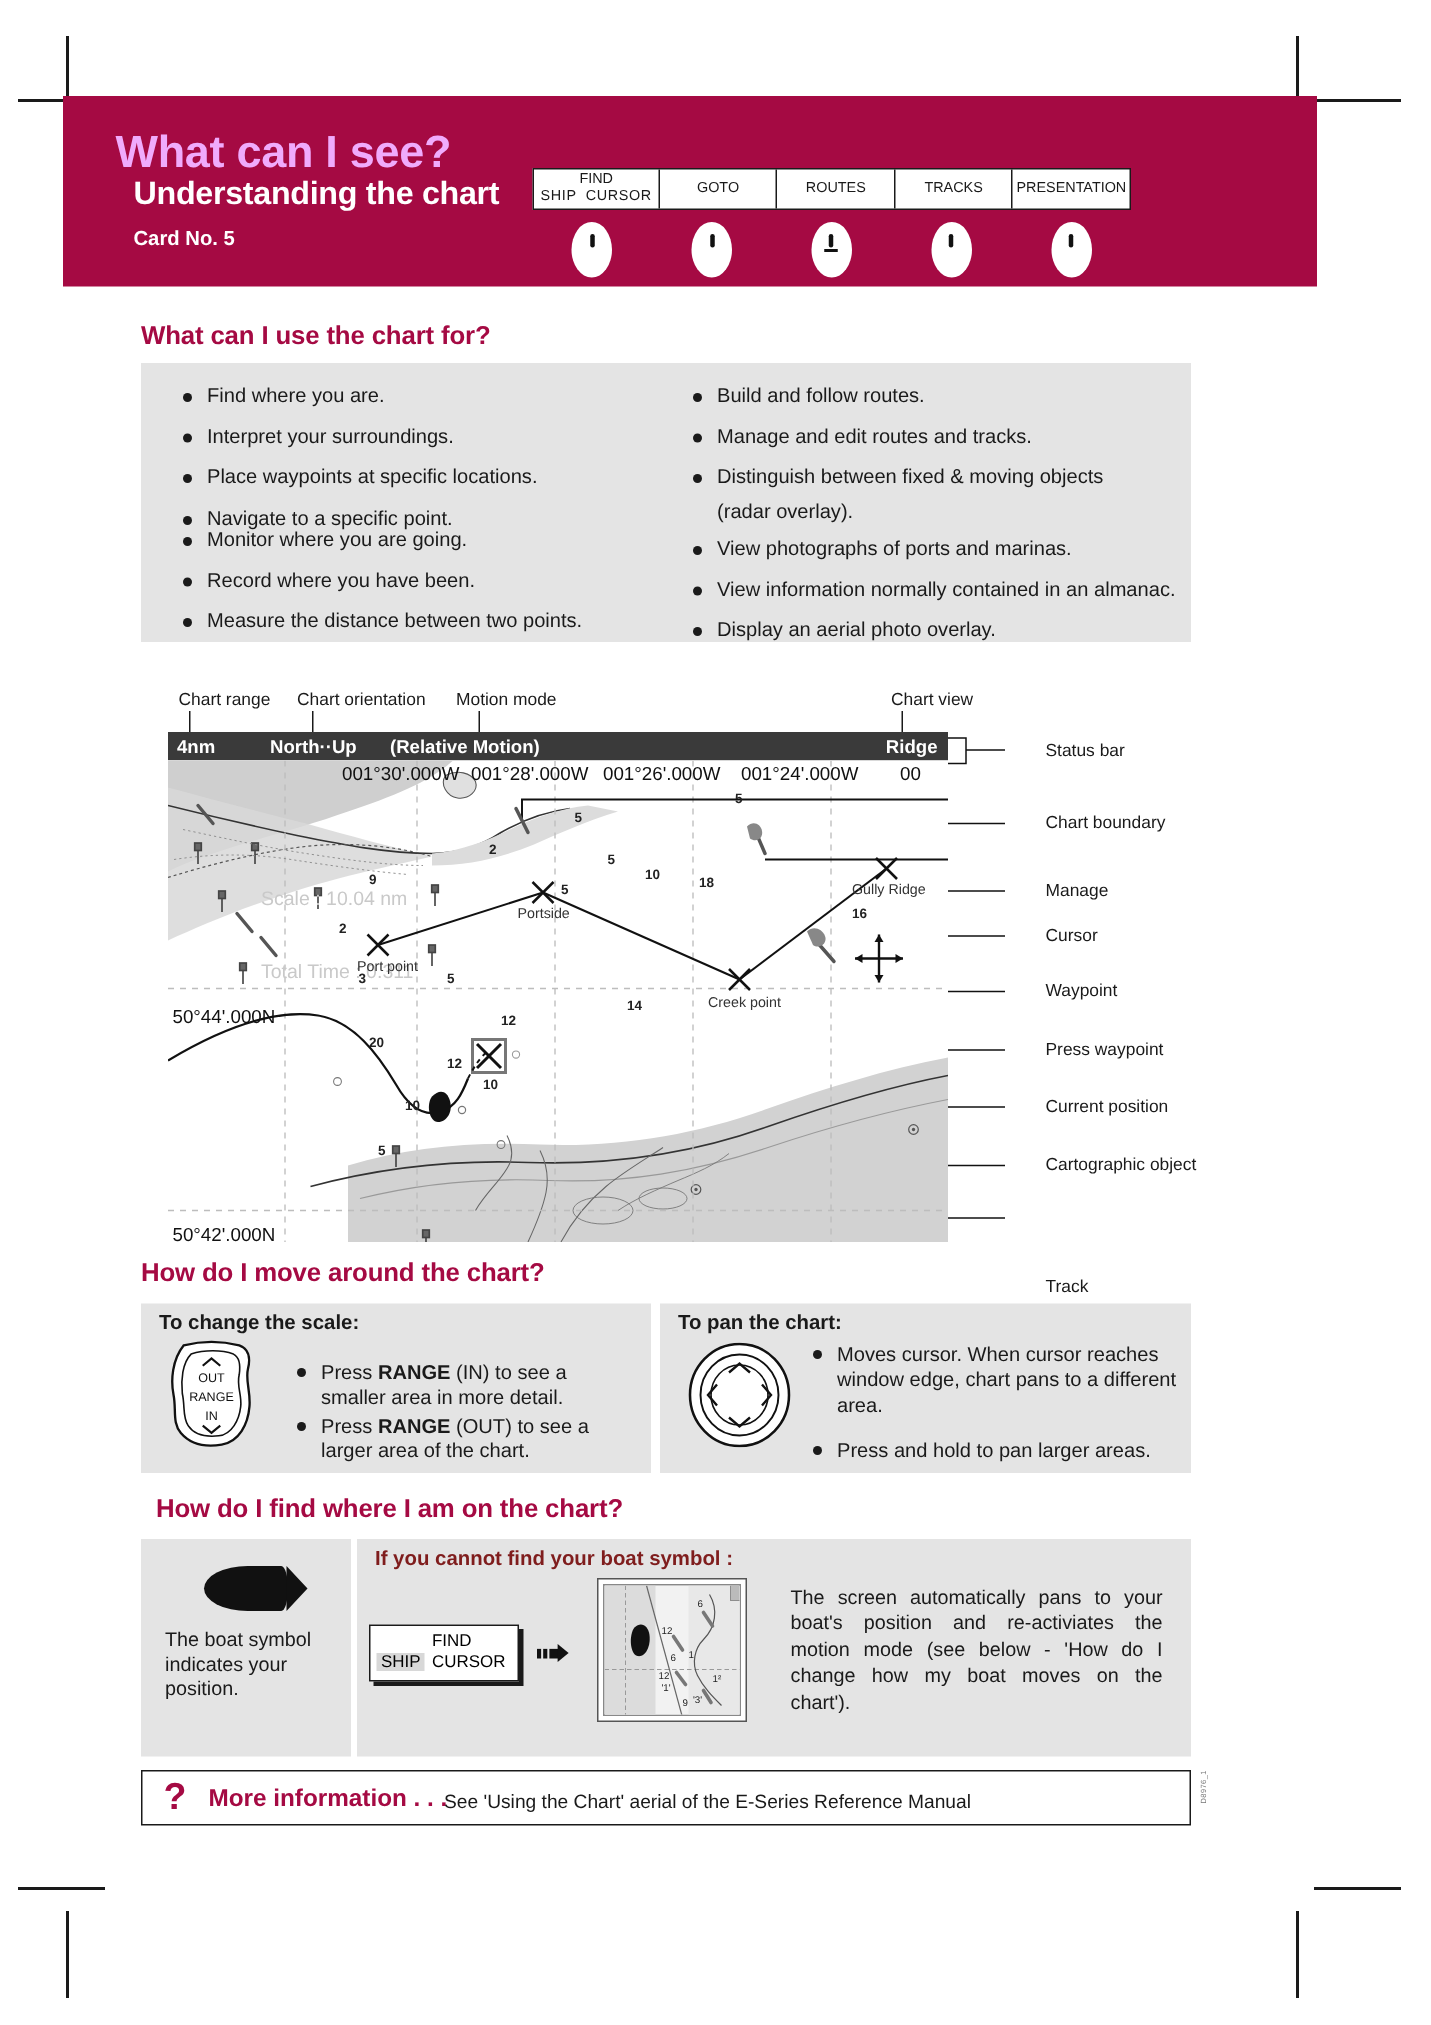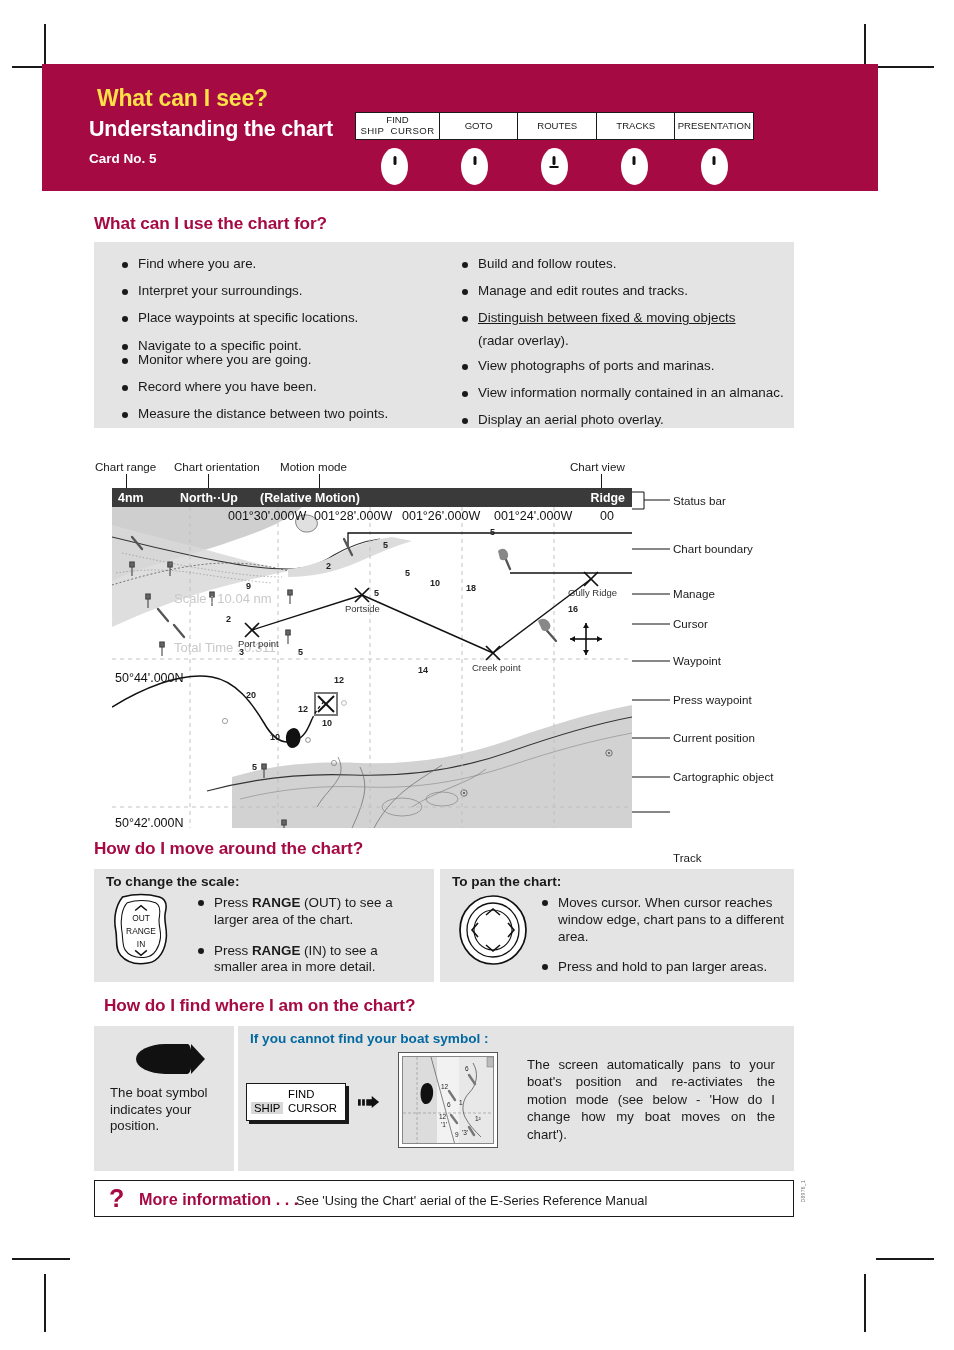--- a/index.html
+++ b/index.html
@@ -14,22 +14,22 @@
   .crop{position:absolute;background:#1a1a1a;}
   .crop.v{width:1.5px;height:58px;}
   .crop.h{height:1.5px;width:58px;}
 
   
   .header{
     position:absolute;left:42px;top:64px;width:836px;height:127px;
     background:#a50a43;
   }
   .title-main{
-    position:absolute;left:55px;top:21px;
-    color:#fde047;font-size:23px;font-weight:bold;letter-spacing:-0.2px;
+    position:absolute;left:35px;top:21px;
+    color:#f0abfc;font-size:30px;font-weight:bold;letter-spacing:-0.2px;
   }
   .title-sub{
     position:absolute;left:47px;top:53px;
     color:#ffffff;font-size:21.5px;font-weight:bold;letter-spacing:-0.2px;
   }
   .title-card{
     position:absolute;left:47px;top:87px;
     color:#ffffff;font-size:13.5px;font-weight:bold;
   }
 
@@ -92,21 +92,21 @@
   .sb-orient{position:absolute;left:68px;top:3px;}
   .sb-motion{position:absolute;left:148px;top:3px;}
   .sb-view{position:absolute;right:7px;top:3px;}
   .chart-body{
     position:absolute;left:0;top:19px;width:520px;height:321px;
     background:#ffffff;overflow:hidden;
   }
 
   
   .callout{
-    position:absolute;font-size:11.6px;color:#1a1a1a;white-space:nowrap;
+    position:absolute;font-size:11.6px;color:#1a1a1a;white-space:nowrap;margin-left:24px;
   }
   .lead{position:absolute;background:#1a1a1a;}
   .lead.v{width:1px;}
 
   
   .range-key{position:absolute;width:62px;height:72px;}
   .pan-key{position:absolute;width:70px;height:70px;}
 
   .bold{font-weight:bold;}
 
@@ -239,21 +239,21 @@
     <div class="bitem" style="margin-top:13px;"><span class="bdot"></span><span>Place waypoints at specific locations.</span></div>
     <div class="bitem" style="margin-top:13px;"><span class="bdot"></span><span>Navigate to a specific point.</span></div>
     <div class="bitem" style=""><span class="bdot"></span><span>Monitor where you are going.</span></div>
     <div class="bitem" style="margin-top:13px;"><span class="bdot"></span><span>Record where you have been.</span></div>
     <div class="bitem" style="margin-top:13px;"><span class="bdot"></span><span>Measure the distance between two points.</span></div>
   </div>
 
   <div class="blist" style="left:458px;top:250px;width:340px;">
     <div class="bitem" style="margin-top:7px;"><span class="bdot"></span><span>Build and follow routes.</span></div>
     <div class="bitem" style="margin-top:13px;"><span class="bdot"></span><span>Manage and edit routes and tracks.</span></div>
-    <div class="bitem" style="margin-top:13px;text-decoration:underline;"><span class="bdot"></span><span>Distinguish between fixed &amp; moving objects</span></div>
+    <div class="bitem" style="margin-top:13px;"><span class="bdot"></span><span>Distinguish between fixed &amp; moving objects</span></div>
     <div class="bitem" style="margin-top:8px;"><span>(radar overlay).</span></div>
     <div class="bitem" style="margin-top:11px;"><span class="bdot"></span><span>View photographs of ports and marinas.</span></div>
     <div class="bitem" style="margin-top:13px;"><span class="bdot"></span><span>View information normally contained in an almanac.</span></div>
     <div class="bitem" style="margin-top:13px;"><span class="bdot"></span><span>Display an aerial photo overlay.</span></div>
   </div>
 
   <div class="callout" style="left:95px;top:460px;">Chart range</div>
   <div class="callout" style="left:174px;top:460px;">Chart orientation</div>
   <div class="callout" style="left:280px;top:460px;">Motion mode</div>
   <div class="callout" style="left:570px;top:460px;">Chart view</div>
@@ -501,27 +501,27 @@
     <path d="M12,4 C24,1 38,1 50,4 C56,6 58,12 56,20 C54,28 58,36 57,46 C56,58 50,70 38,72 C26,74 16,71 10,64 C4,57 7,48 5,38 C3,28 4,14 12,4 Z" fill="#ffffff" stroke="#111" stroke-width="1.6"></path>
     <path d="M17,10 C26,7 38,7 46,10 C50,12 51,17 50,24 C48,32 52,38 51,46 C50,55 45,65 36,66 C27,67 19,65 15,59 C11,53 13,46 11,37 C10,28 11,16 17,10 Z" fill="#ffffff" stroke="#111" stroke-width="1.1"></path>
     <path d="M25,18 L31,13 L37,18" fill="none" stroke="#111" stroke-width="1.5"></path>
     <text x="31" y="29" text-anchor="middle" font-family="Liberation Sans, sans-serif" font-size="8.6" fill="#111">OUT</text>
     <text x="31" y="42" text-anchor="middle" font-family="Liberation Sans, sans-serif" font-size="8.6" fill="#111">RANGE</text>
     <text x="31" y="55" text-anchor="middle" font-family="Liberation Sans, sans-serif" font-size="8.6" fill="#111">IN</text>
     <path d="M25,59 L31,64 L37,59" fill="none" stroke="#111" stroke-width="1.5"></path>
   </svg>
 
   <div class="blist" style="left:194px;top:893px;width:230px;">
+    <div class="bitem" style="margin-top:14px;line-height:1.25;">
+      <span class="bdot"></span>
+      <span>Press </span><span class="bold">RANGE</span><span> (IN) to see a smaller area in more detail.</span>
+    </div>
     <div class="bitem" style="margin-top:2px;line-height:1.25;">
       <span class="bdot"></span>
       <span>Press </span><span class="bold">RANGE</span><span> (OUT) to see a larger area of the chart.</span>
-    </div>
-    <div class="bitem" style="margin-top:14px;line-height:1.25;">
-      <span class="bdot"></span>
-      <span>Press </span><span class="bold">RANGE</span><span> (IN) to see a smaller area in more detail.</span>
     </div>
   </div>
 
   <div class="panel" style="left:440px;top:869px;width:354px;height:113px;"></div>
   <div style="position:absolute;left:452px;top:874px;font-size:13.6px;font-weight:bold;color:#1a1a1a;">To pan the chart:</div>
 
   <svg class="pan-key" style="left:458px;top:895px;" viewBox="0 0 70 70">
     <ellipse cx="35" cy="35" rx="33" ry="34" fill="#ffffff" stroke="#111" stroke-width="1.7"></ellipse>
     <ellipse cx="35" cy="35" rx="26" ry="27" fill="#ffffff" stroke="#111" stroke-width="1.3"></ellipse>
     <ellipse cx="35" cy="35" rx="19" ry="20" fill="#ffffff" stroke="#111" stroke-width="1.1"></ellipse>
@@ -544,21 +544,21 @@
 
   <div class="sec-head" style="left:104px;top:995px;">How do I find where I am on the chart?</div>
 
   <div class="panel" style="left:94px;top:1026px;width:140px;height:145px;"></div>
   <div style="position:absolute;left:136px;top:1044px;">
     <div class="boat-shape"></div>
   </div>
   <div style="position:absolute;left:110px;top:1085px;width:110px;font-size:13.2px;color:#1a1a1a;line-height:1.25;">The boat symbol indicates your position.</div>
 
   <div class="panel" style="left:238px;top:1026px;width:556px;height:145px;"></div>
-  <div style="position:absolute;left:250px;top:1031px;font-size:13.6px;font-weight:bold;color:#0369a1;">If you cannot find your boat symbol :</div>
+  <div style="position:absolute;left:250px;top:1031px;font-size:13.6px;font-weight:bold;color:#7f1d1d;">If you cannot find your boat symbol :</div>
 
   <div class="findship-btn" style="left:246px;top:1083px;">
     <span class="fs-find">FIND</span>
     <span class="fs-ship">SHIP</span>
     <span class="fs-cursor">CURSOR</span>
   </div>
 
   <svg class="arrow-ico" style="left:358px;top:1095px;" viewBox="0 0 24 14">
     <rect x="0" y="4" width="3" height="7" fill="#111"></rect>
     <rect x="4.5" y="4" width="3" height="7" fill="#111"></rect>

